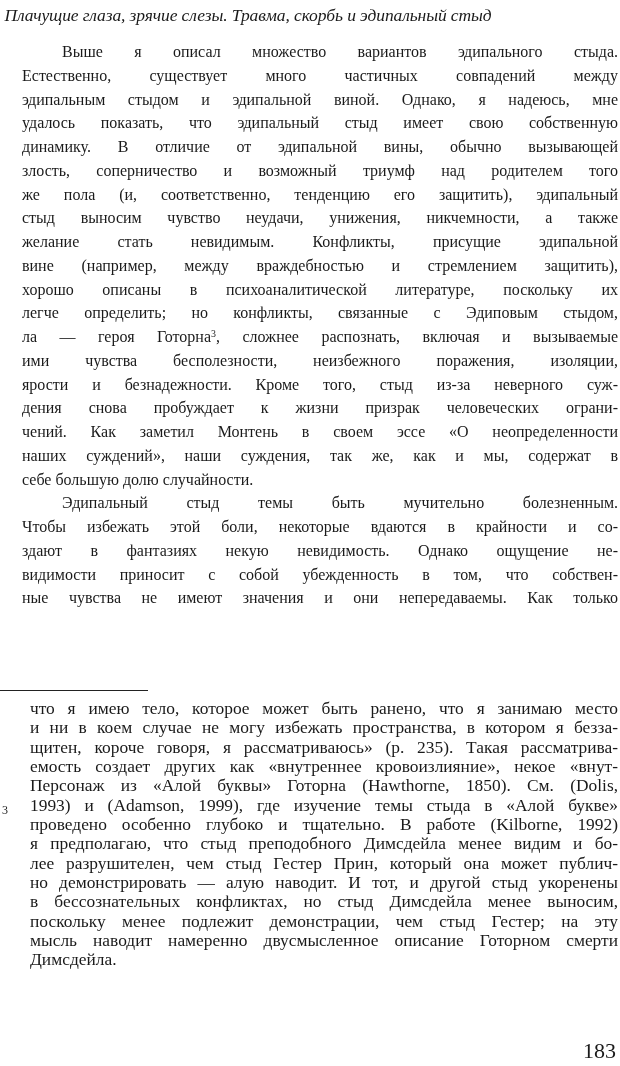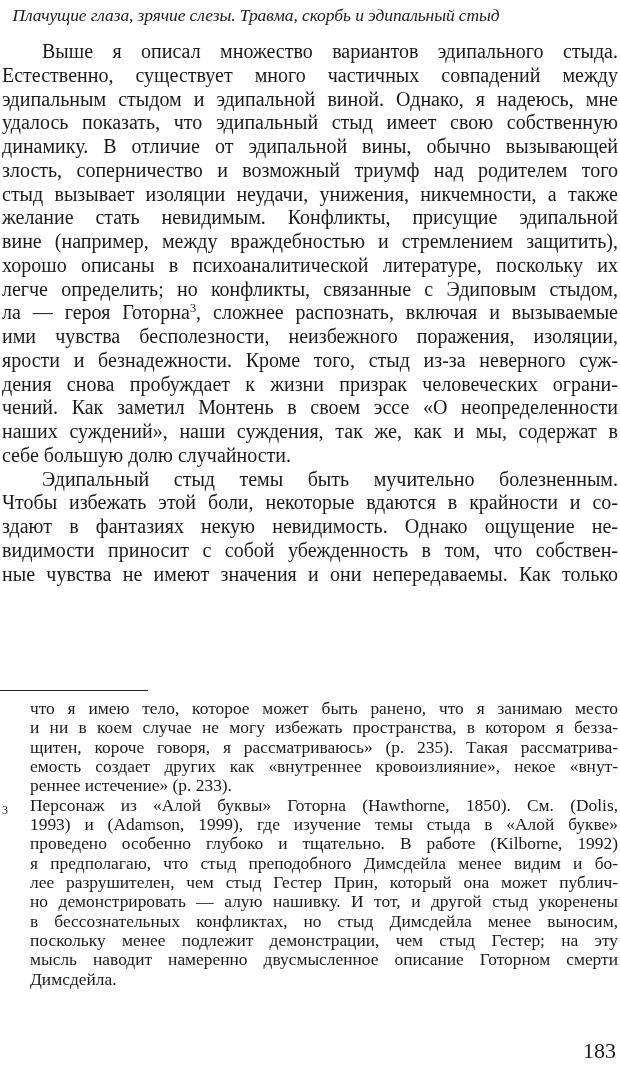--- a/index.html
+++ b/index.html
@@ -2,29 +2,29 @@
 <html><head>
 <meta charset="utf-8">
 <style>
   html, body { margin: 0; padding: 0; background: #ffffff; }
   body {
     width: 620px; height: 1066px; position: relative; overflow: hidden;
     color: #1a1a1a;
     font-family: "Liberation Serif", "DejaVu Serif", serif;
   }
   .running-head {
-    position: absolute; top: 5px; left: 8px; width: 496px;
+    position: absolute; top: 5px; left: 0; width: 496px;
     text-align: center; font-style: italic; font-size: 17.5px;
     letter-spacing: -0.1px; white-space: nowrap;
   }
   .body-text { position: absolute; left: 2px; top: 40px; width: 616px; }
   .line {
     display: block; height: 23.75px; line-height: 23.75px;
-    font-size: 20px; white-space: nowrap;
-    text-align: justify; text-align-last: justify;
+    font-size: 16px; white-space: nowrap;
+    text-align: justify; text-align-last: justify; margin-left: 20px;
   }
   .line.last { text-align-last: left; }
   .line.indent { padding-left: 40px; }
   .footnote-rule {
     position: absolute; left: 0; top: 690px; width: 148px; height: 0;
     border-top: 1.6px solid #222;
   }
   .footnotes { position: absolute; left: 30px; top: 699px; width: 588px; }
   .fline {
     display: block; height: 19.35px; line-height: 19.35px;
@@ -45,21 +45,22 @@
 
 <div class="running-head">Плачущие глаза, зрячие слезы. Травма, скорбь и эдипальный стыд</div>
 
 <div class="body-text">
   <span class="line indent">Выше я описал множество вариантов эдипального стыда.</span>
   <span class="line">Естественно, существует много частичных совпадений между</span>
   <span class="line">эдипальным стыдом и эдипальной виной. Однако, я надеюсь, мне</span>
   <span class="line">удалось показать, что эдипальный стыд имеет свою собственную</span>
   <span class="line">динамику. В отличие от эдипальной вины, обычно вызывающей</span>
   <span class="line">злость, соперничество и возможный триумф над родителем того</span>
-  <span class="line">стыд вызывает изоляции неудачи, унижения, никчемности, а также</span>
+  <span class="line">же пола (и, соответственно, тенденцию его защитить), эдипальный</span>
+  <span class="line">стыд выносим чувство неудачи, унижения, никчемности, а также</span>
   <span class="line">желание стать невидимым. Конфликты, присущие эдипальной</span>
   <span class="line">вине (например, между враждебностью и стремлением защитить),</span>
   <span class="line">хорошо описаны в психоаналитической литературе, поскольку их</span>
   <span class="line">легче определить; но конфликты, связанные с Эдиповым стыдом,</span>
   <span class="line"><span>ла — героя Готорна</span><sup>3</sup><span>, сложнее распознать, включая и вызываемые</span></span>
   <span class="line">ими чувства бесполезности, неизбежного поражения, изоляции,</span>
   <span class="line">ярости и безнадежности. Кроме того, стыд из-за неверного суж-</span>
   <span class="line">дения снова пробуждает к жизни призрак человеческих ограни-</span>
   <span class="line">чений. Как заметил Монтень в своем эссе «О неопределенности</span>
   <span class="line">наших суждений», наши суждения, так же, как и мы, содержат в</span>
@@ -71,27 +72,26 @@
   <span class="line">ные чувства не имеют значения и они непередаваемы. Как только</span>
 </div>
 
 <div class="footnote-rule"></div>
 
 <div class="footnotes">
   <span class="fline">что я имею тело, которое может быть ранено, что я занимаю место</span>
   <span class="fline">и ни в коем случае не могу избежать пространства, в котором я безза-</span>
   <span class="fline">щитен, короче говоря, я рассматриваюсь» (p. 235). Такая рассматрива-</span>
   <span class="fline">емость создает других как «внутреннее кровоизлияние», некое «внут-</span>
-  <span class="fline last">реннее истечение» (p. 233).</span>
   <span class="fline">Персонаж из «Алой буквы» Готорна (Hawthorne, 1850). См. (Dolis,</span>
   <span class="fline">1993) и (Adamson, 1999), где изучение темы стыда в «Алой букве»</span>
   <span class="fline">проведено особенно глубоко и тщательно. В работе (Kilborne, 1992)</span>
   <span class="fline">я предполагаю, что стыд преподобного Димсдейла менее видим и бо-</span>
   <span class="fline">лее разрушителен, чем стыд Гестер Прин, который она может публич-</span>
-  <span class="fline">но демонстрировать — алую нашивку. И тот, и другой стыд укоренены</span>
+  <span class="fline">но демонстрировать — алую наводит. И тот, и другой стыд укоренены</span>
   <span class="fline">в бессознательных конфликтах, но стыд Димсдейла менее выносим,</span>
   <span class="fline">поскольку менее подлежит демонстрации, чем стыд Гестер; на эту</span>
   <span class="fline">мысль наводит намеренно двусмысленное описание Готорном смерти</span>
   <span class="fline last">Димсдейла.</span>
 </div>
 
 <div class="fn-marker">3</div>
 
 <div class="page-number">183</div>
 

